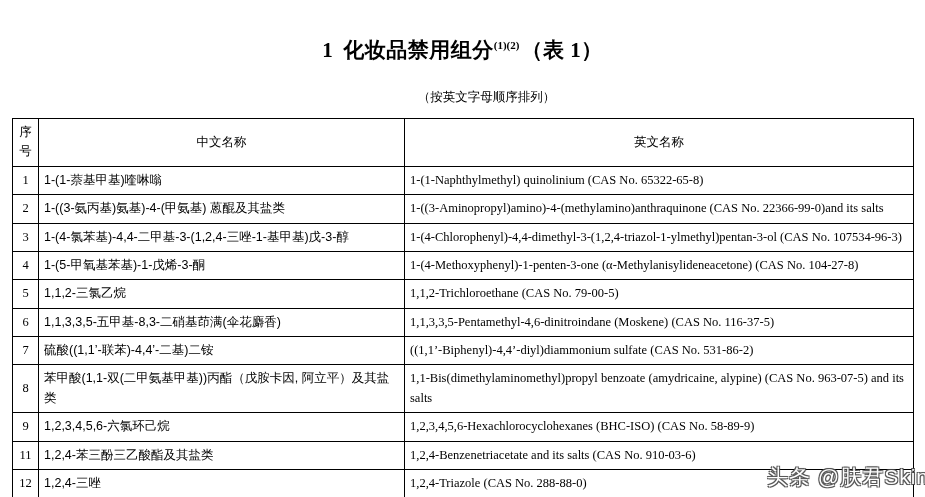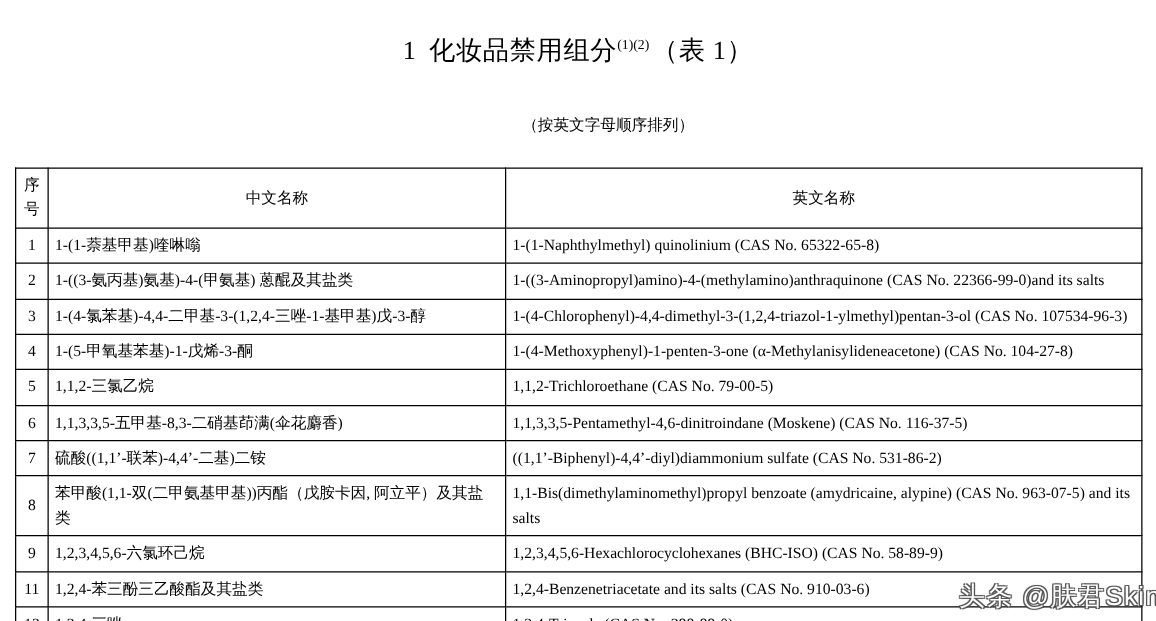--- a/index.html
+++ b/index.html
@@ -21,37 +21,37 @@
     height: 497px;
     box-sizing: border-box;
   }
 
   
   .doc-title {
     text-align: center;
     font-size: 21px;
     letter-spacing: 0.5px;
     margin: 0;
-    padding-top: 26px;
-    font-weight: normal;
+    padding-top: 36px;
+    font-weight: bold;
     white-space: nowrap;
   }
   .doc-title .num-prefix { margin-right: 10px; }
   .doc-title sup {
     font-size: 11px;
     vertical-align: super;
     letter-spacing: 0;
   }
   .doc-title .paren-part { margin-left: 2px; }
 
   
   .doc-subtitle {
     text-align: center;
     font-size: 12.5px;
-    margin: 16px;
+    margin: 3px;
     padding-top: 22px;
     padding-bottom: 9px;
     font-weight: normal;
     padding-left: 48px;
   }
 
   
   .table-wrap {
     padding: 0 12px;
     box-sizing: border-box;
@@ -78,21 +78,21 @@
   col.c-no    { width: 26px; }
   col.c-zh    { width: 366px; }
   col.c-en    { width: 509px; }
 
   td.cell-no {
     text-align: center;
     white-space: nowrap;
   }
   td.cell-zh {
     text-align: left;
-    font-family: Liberation Serif, serif;
+    font-family: Liberation Sans, sans-serif;
   }
   td.cell-en {
     text-align: left;
     font-family: "Liberation Serif", "DejaVu Serif", serif;
     border-radius: 13px;
   }
   tr.row-tall td { height: 34px; }
 
   
   .watermark {

